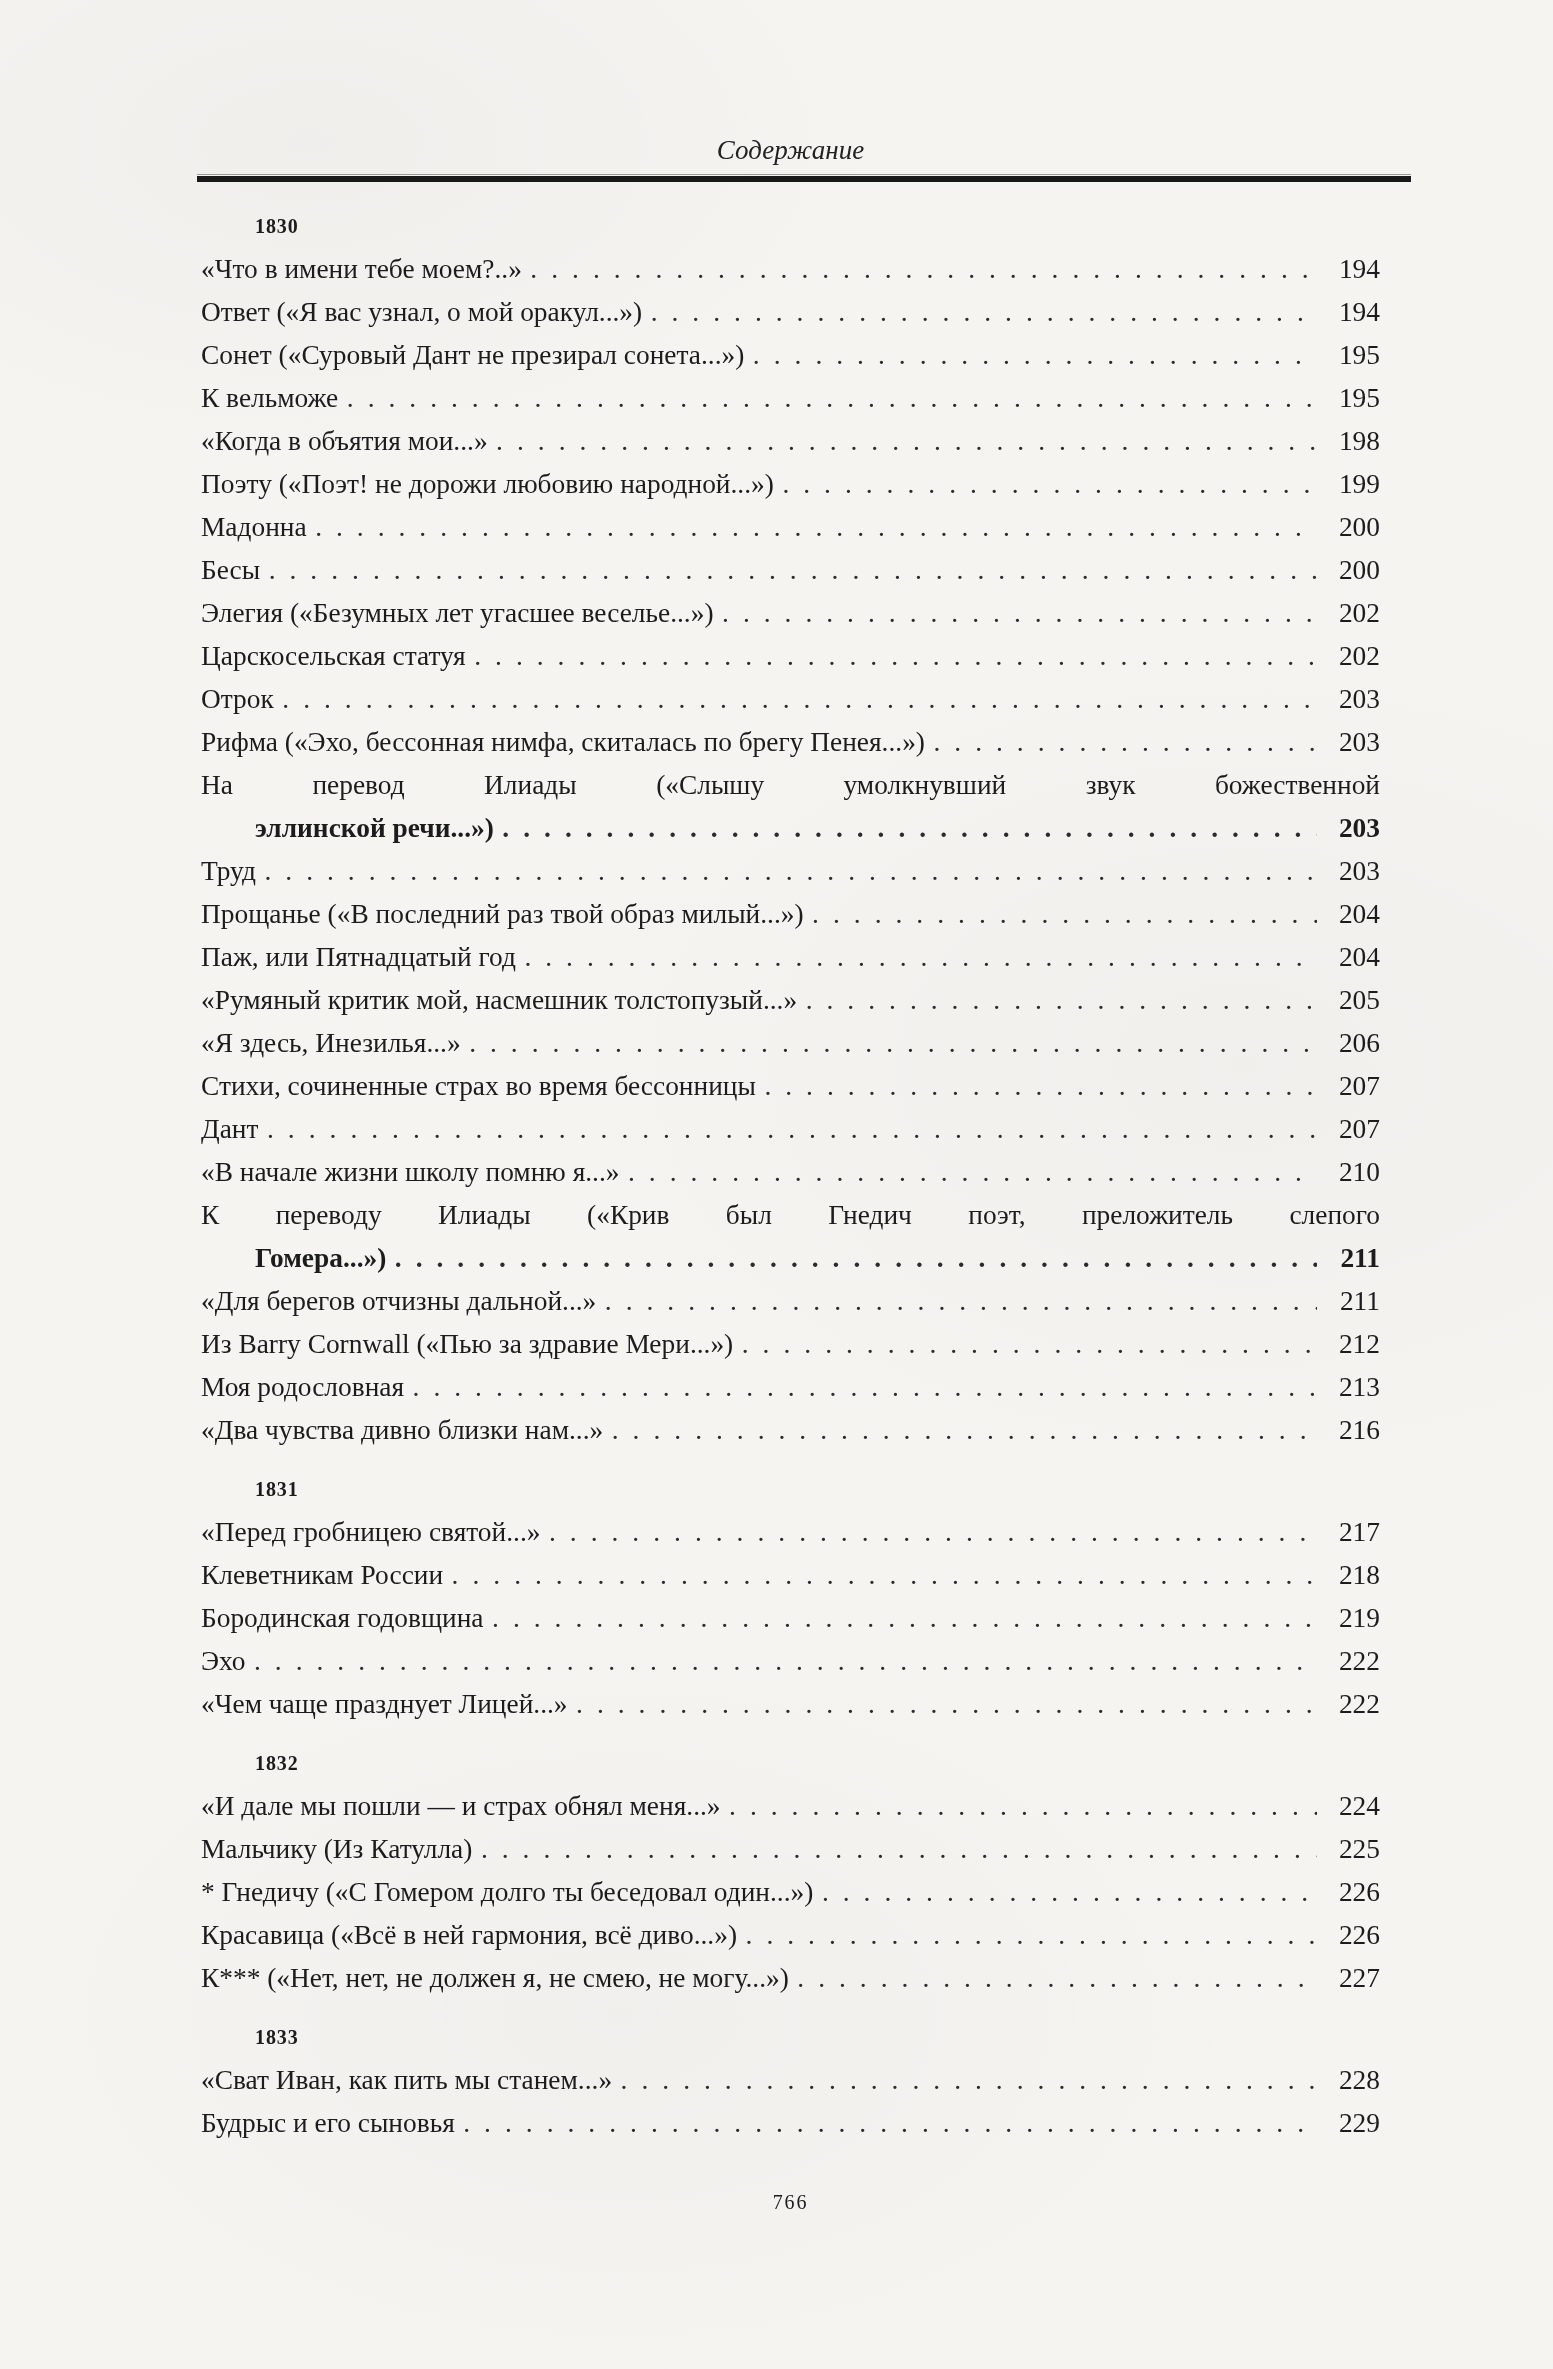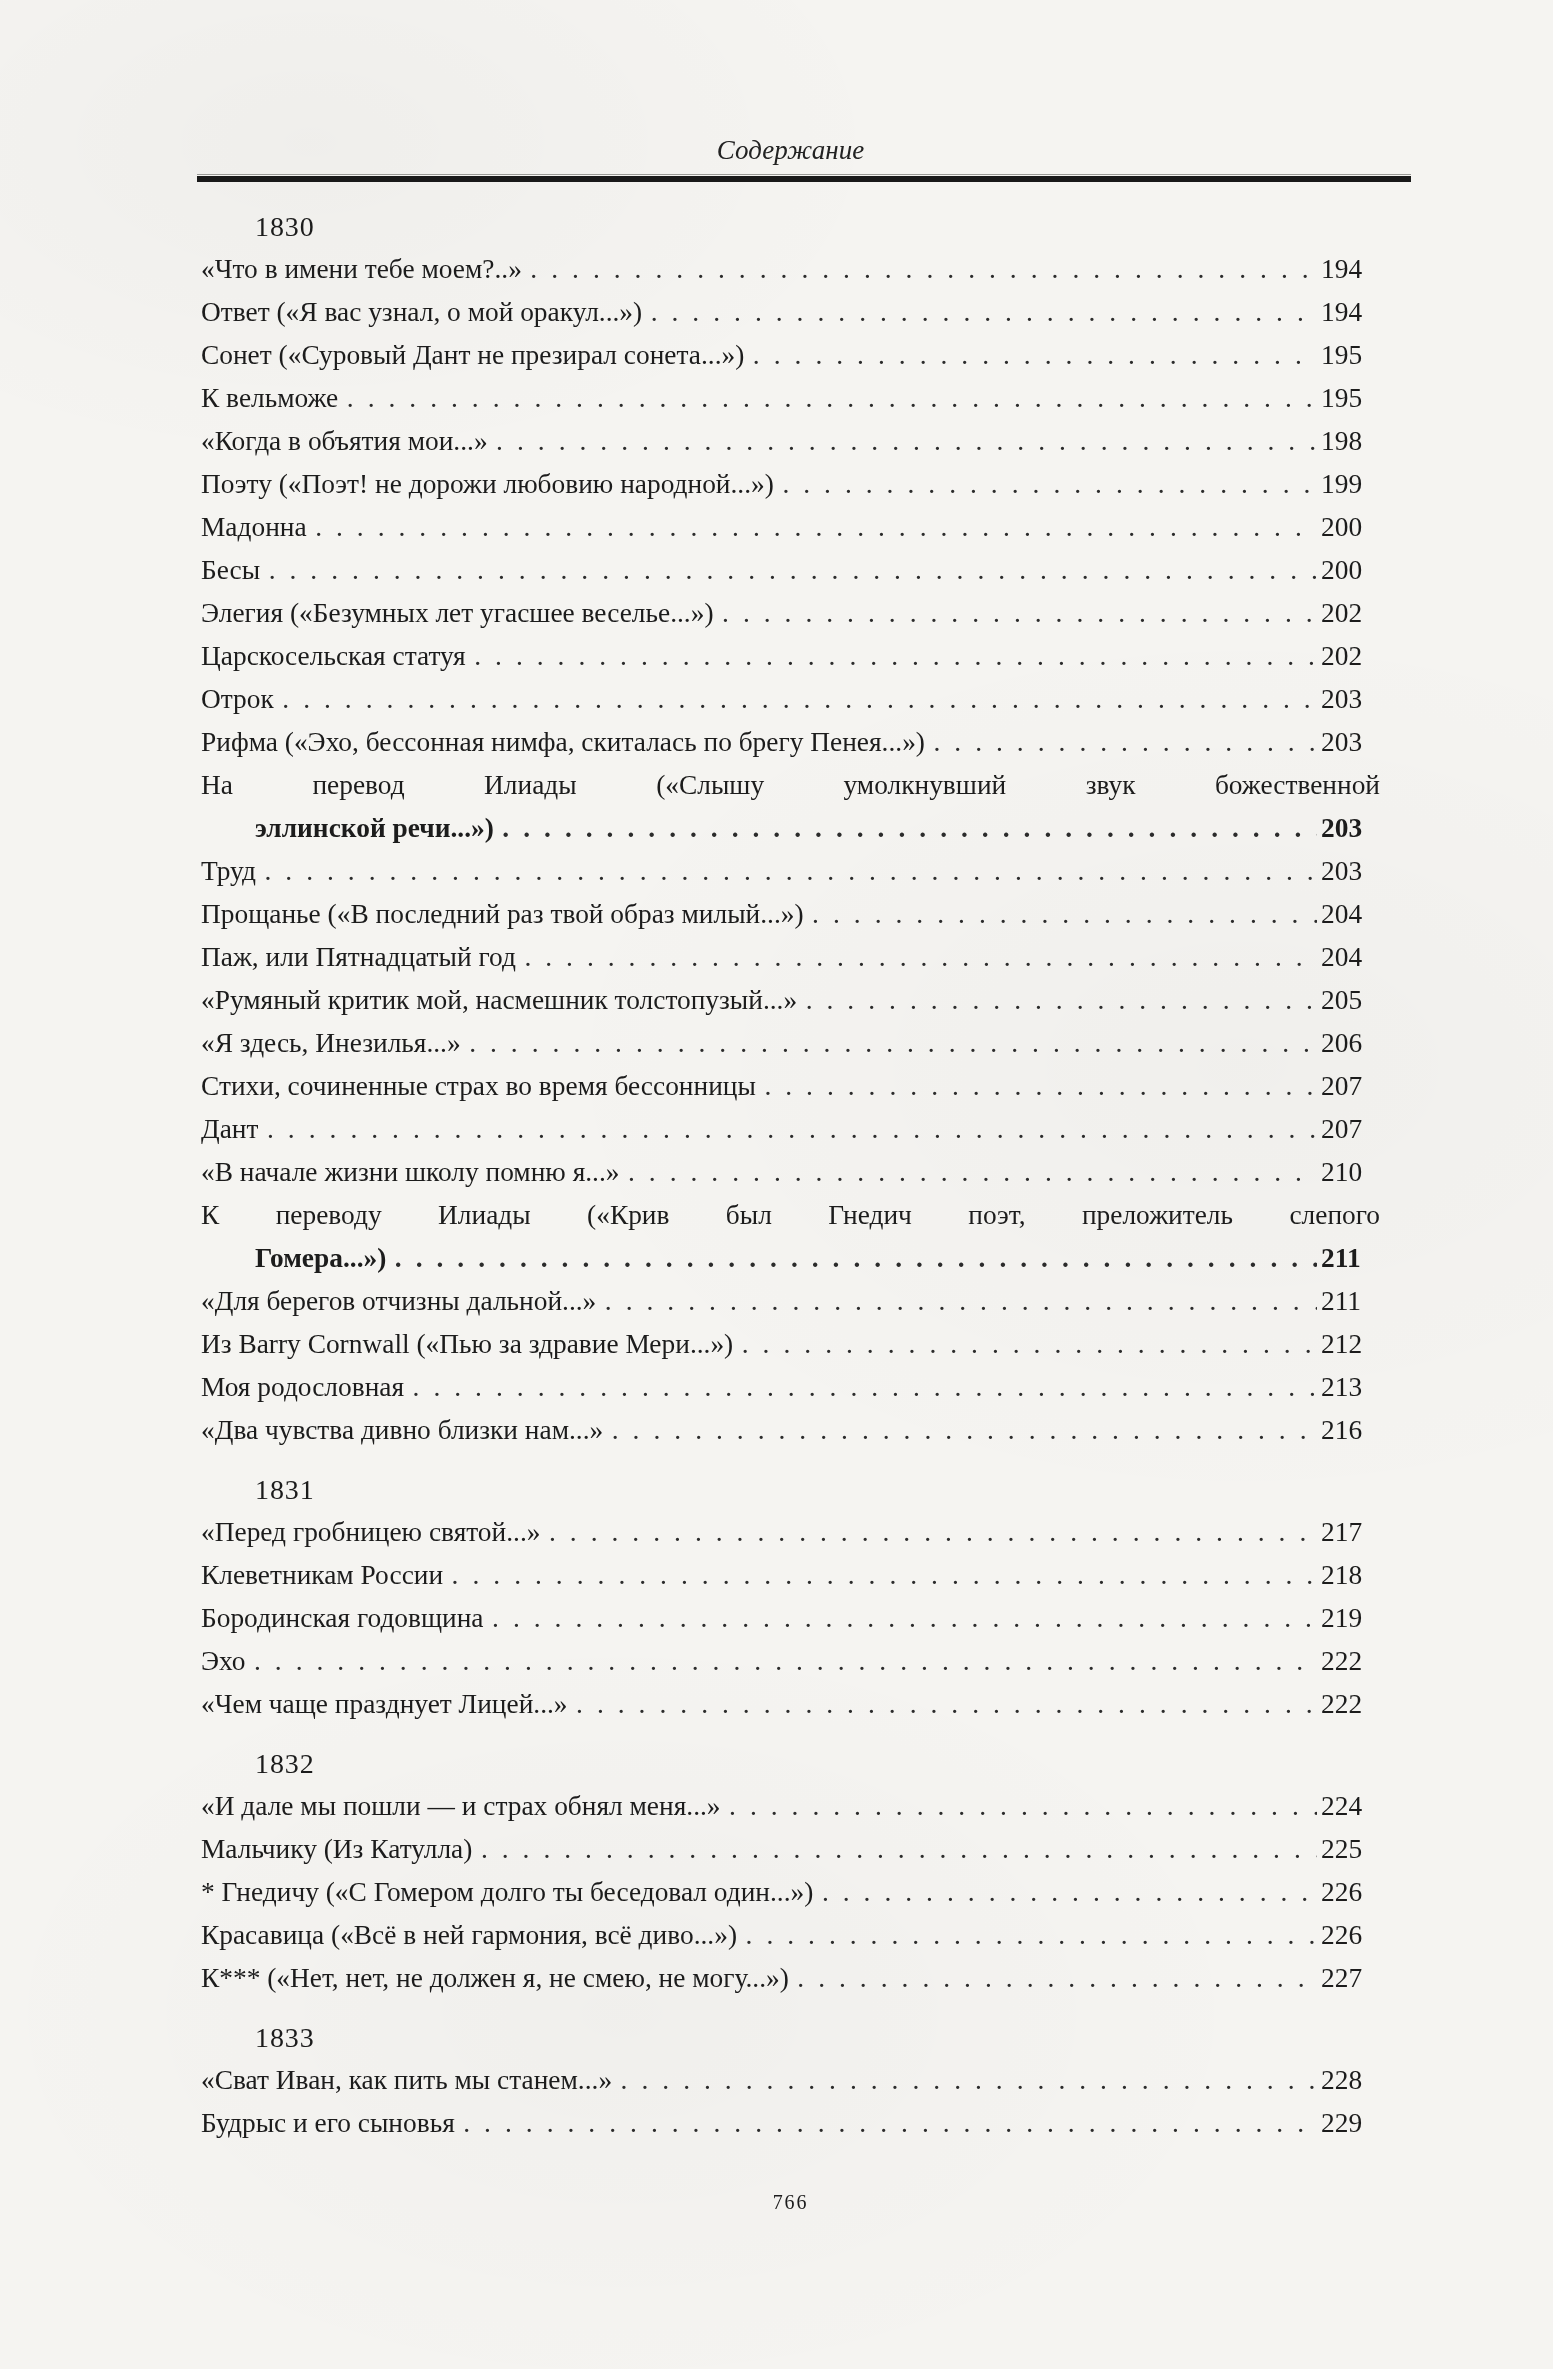--- a/index.html
+++ b/index.html
@@ -31,22 +31,22 @@
     background: linear-gradient(to bottom,
       #9a9a96 0 0.9px,
       #f5f4f1 0.9px 1.9px,
       #191919 1.9px 7.6px);
   }
   .toc {
     position: absolute; top: 194px; left: 201px; width: 1179px;
     font-size: 27.4px;
   }
   .year {
-    font-weight: normal;
-    font-size: 28px;
+    font-weight: bold;
+    font-size: 20px;
     padding-left: 54px;
     height: 43px; line-height: 43px;
     margin-top: 16px;
     letter-spacing: 0.9px;
   }
   .year.first { margin-top: 11.4px; }
   .row {
     display: flex;
     align-items: baseline;
     height: 43px; line-height: 43px;
@@ -67,21 +67,21 @@
     letter-spacing: 14px;
     color: #2b2b2b;
   }
   .dots::after {
     content: "..............................................................................";
   }
   .pg {
     flex: 0 0 auto;
     min-width: 59px;
     margin-left: 3.8px;
-    text-align: left;
+    text-align: right;
   }
   .footer {
     position: absolute; top: 2181px; left: 201px; width: 1179px;
     text-align: center;
     font-size: 20px; line-height: 43px;
     letter-spacing: 1.9px;
   }
 </style>
 </head>
 <body>

